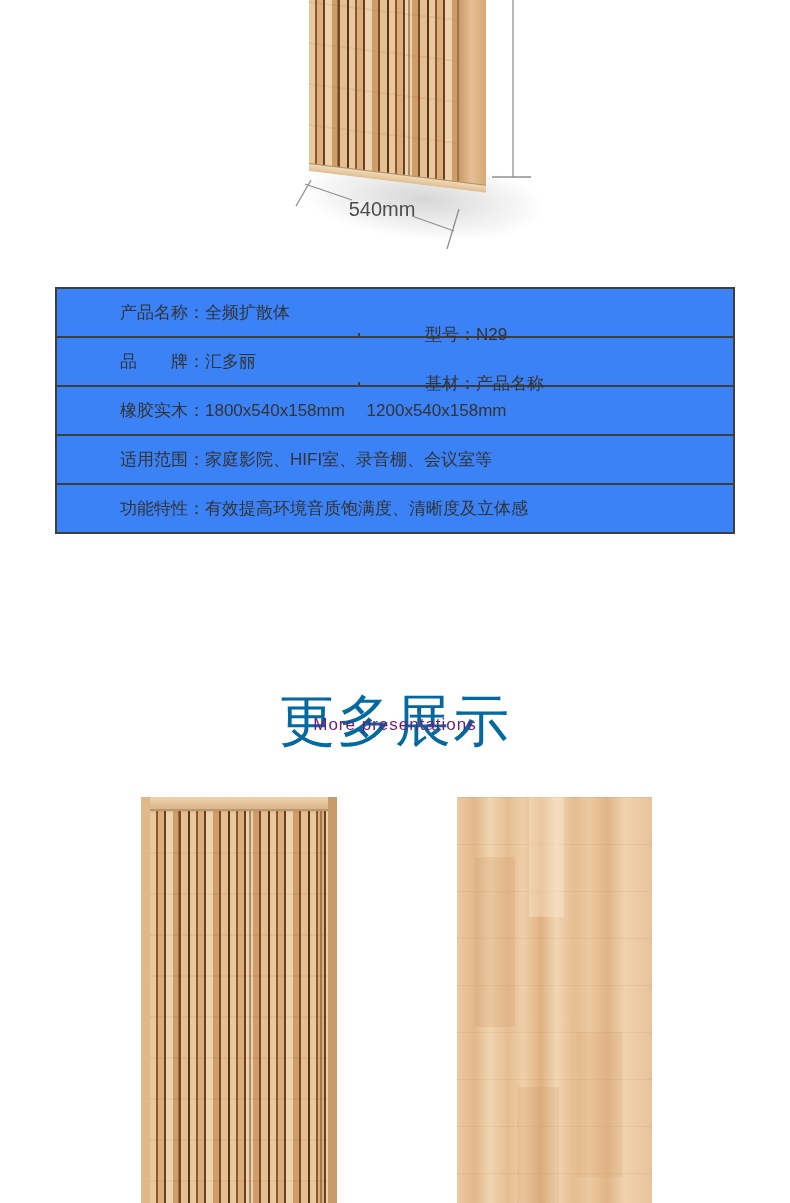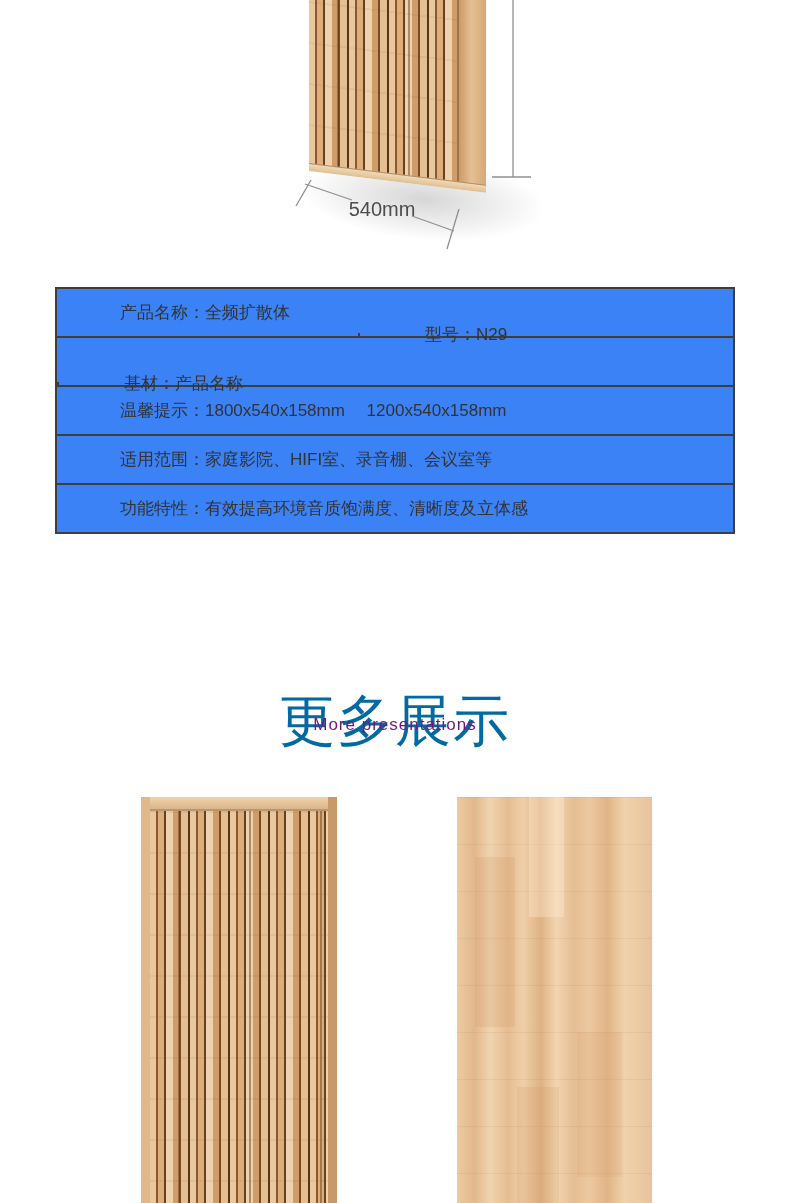--- a/index.html
+++ b/index.html
@@ -114,24 +114,25 @@
     <line x1="443" y1="209" x2="431" y2="249" stroke="#8f8f8f" stroke-width="1.3"></line>
   </svg>
 </section>
 
 <section class="spec">
   <div class="spec-row">
     <div class="cell cell-l">产品名称：全频扩散体</div>
     <div class="cell cell-r">型号：N29</div>
   </div>
   <div class="spec-row">
+    <div class="cell cell-l">品　　牌：汇多丽</div>
     <div class="cell cell-r">基材：产品名称</div>
   </div>
   <div class="spec-row">
-    <div class="cell cell-full">温馨提示：1800x540x158mm　 1200x540x158mm</div>
+    <div class="cell cell-full">橡胶实木：1800x540x158mm　 1200x540x158mm</div>
   </div>
   <div class="spec-row">
     <div class="cell cell-full">适用范围：家庭影院、HIFI室、录音棚、会议室等</div>
   </div>
   <div class="spec-row">
     <div class="cell cell-full">功能特性：有效提高环境音质饱满度、清晰度及立体感</div>
   </div>
 </section>
 
 <h2 class="more-title">更多展示</h2>

